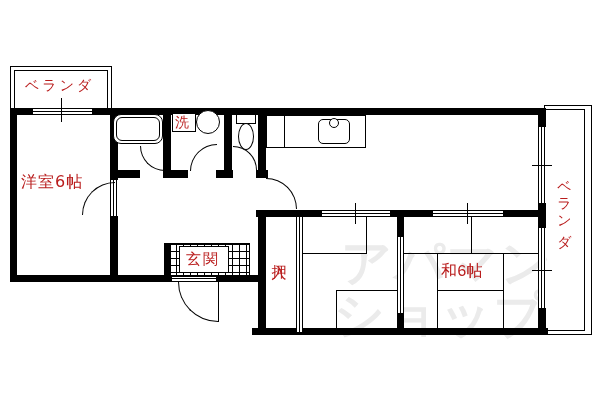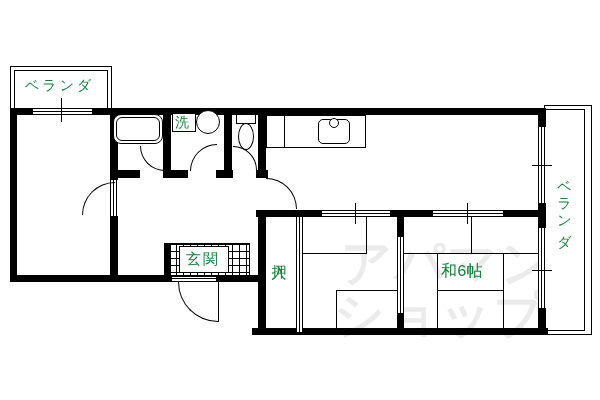--- a/index.html
+++ b/index.html
@@ -11,21 +11,21 @@
   .tick{position:absolute;background:#000;}
   .tline{position:absolute;background:#000;}
   .box{position:absolute;border:1px solid #000;background:#fff;box-sizing:border-box;}
   .nobg{background:transparent;}
   .round{border-radius:8px;}
   .circle{border-radius:50%;}
   .arc{position:absolute;box-sizing:border-box;background:transparent;}
   .arc.tl{border-top:1px solid #000;border-left:1px solid #000;border-top-left-radius:100% 100%;}
   .arc.tr{border-top:1px solid #000;border-right:1px solid #000;border-top-right-radius:100% 100%;}
   .arc.bl{border-bottom:1px solid #000;border-left:1px solid #000;border-bottom-left-radius:100% 100%;}
-  .lbl{position:absolute;color:#15803d;white-space:nowrap;z-index:5;}
+  .lbl{position:absolute;color:#b91c1c;white-space:nowrap;z-index:5;}
   .vtext{writing-mode:vertical-rl;text-orientation:upright;}
   .hatch{position:absolute;background-image:
       repeating-linear-gradient(to right,#000 0 1px,transparent 1px 7px),
       repeating-linear-gradient(to bottom,#000 0 1px,transparent 1px 7px);
       border:1px solid #000;box-sizing:border-box;}
   .wm{position:absolute;z-index:1;font-weight:bold;color:#ebebeb;font-size:50px;
       line-height:52px;letter-spacing:2px;white-space:nowrap;}
   .z2{z-index:2;}
 </style>
 </head>
@@ -125,16 +125,17 @@
   <div class="tline z2" style="left:366px;top:217px;width:1px;height:36px;"></div>
   <div class="tline z2" style="left:303px;top:253px;width:64px;height:1px;"></div>
   <div class="tline z2" style="left:336px;top:290px;width:61px;height:1px;"></div>
   <div class="tline z2" style="left:336px;top:290px;width:1px;height:42px;"></div>
   <div class="tline z2" style="left:404px;top:253px;width:134px;height:1px;"></div>
   <div class="tline z2" style="left:471px;top:217px;width:1px;height:37px;"></div>
   <div class="tline z2" style="left:437px;top:253px;width:1px;height:79px;"></div>
   <div class="tline z2" style="left:503px;top:253px;width:1px;height:79px;"></div>
   <div class="tline z2" style="left:437px;top:290px;width:67px;height:1px;"></div>
 
+  <div class="lbl" style="left:21px;top:172px;font-size:16px;letter-spacing:1px;">洋室6帖</div>
   <div class="lbl vtext" style="left:269px;top:252px;height:52px;font-size:15px;">押入</div>
   <div class="lbl" style="left:441px;top:261px;font-size:16px;font-family:Liberation Mono, monospace;">和6帖</div>
 
 </div>
 
 </body></html>

